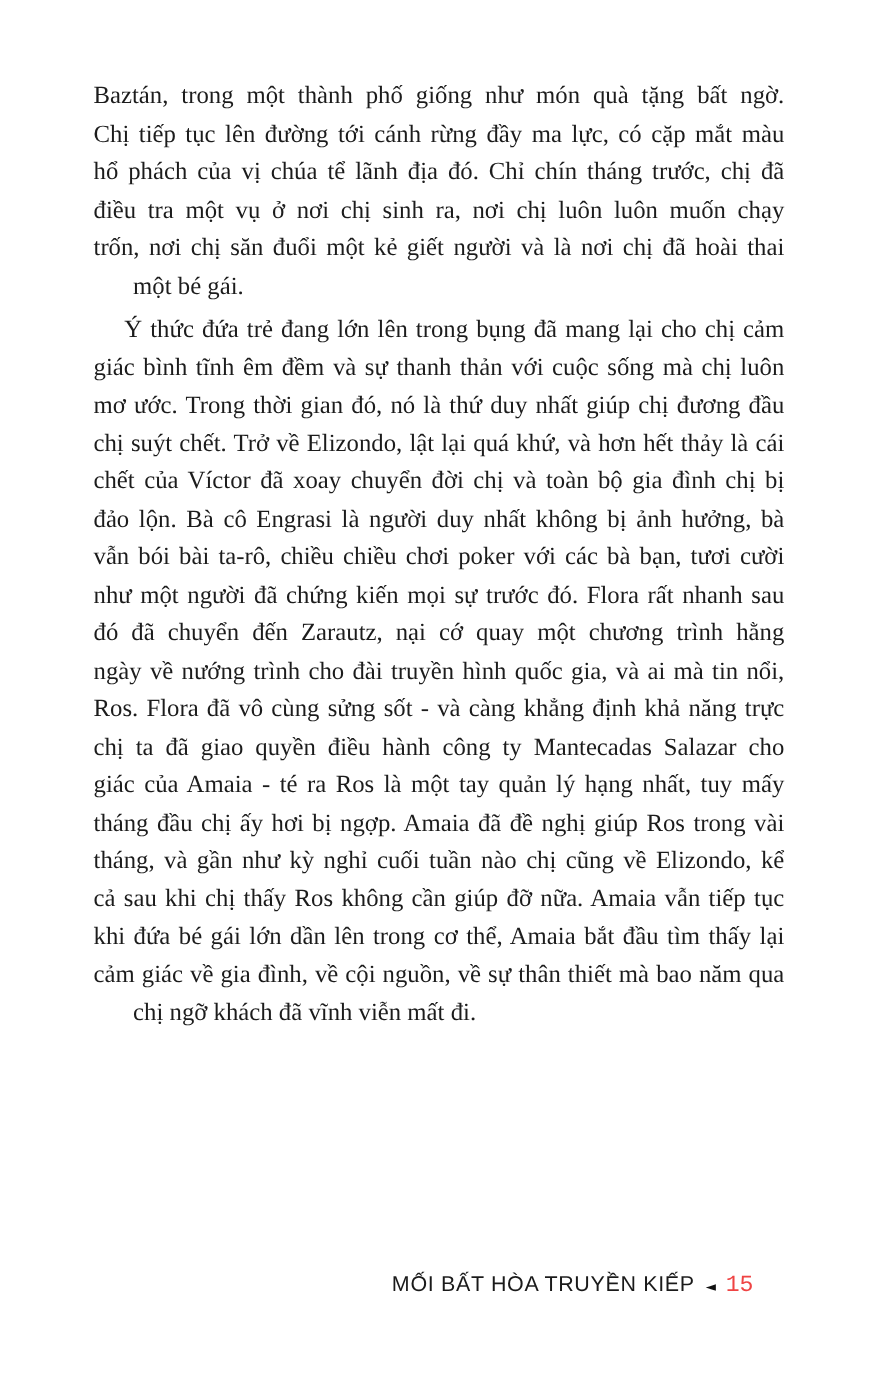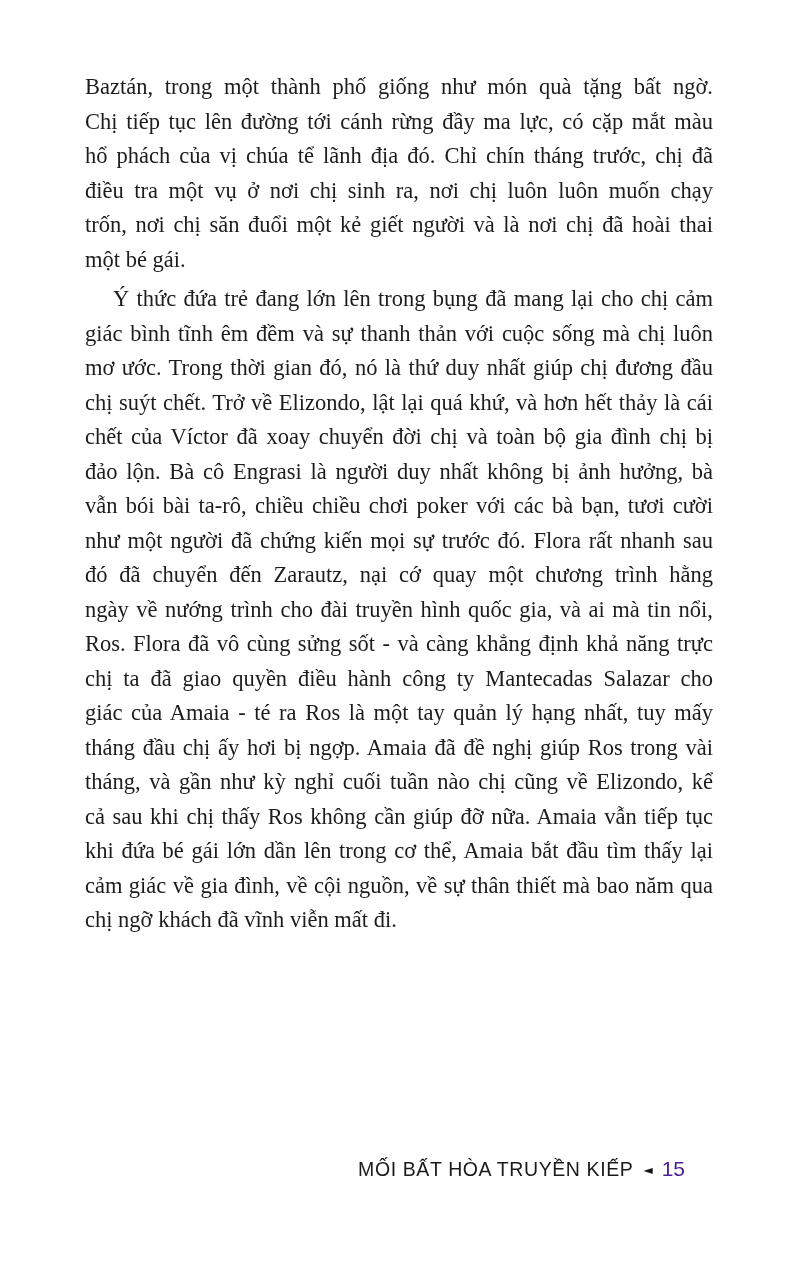--- a/index.html
+++ b/index.html
@@ -31,20 +31,21 @@
   .line {
     text-align: justify;
     text-align-last: justify;
     white-space: normal;
   }
   .line.indent {
     text-indent: 28px;
   }
   .line.endline {
     text-align-last: left;
+    margin-left: 36px;
   }
   .footer {
     position: absolute;
     top: 1157px;
     right: 87px;
     display: flex;
     align-items: baseline;
     color: #1a1a1a;
   }
   .running-title {
@@ -57,23 +58,23 @@
   .tri {
     font-family: "DejaVu Sans", sans-serif;
     font-size: 12px;
     margin: 0 9px 0 10px;
     color: #111111;
     align-self: center;
     line-height: 1;
     transform: translateY(1px);
   }
   .pagenum {
-    font-family: Liberation Sans, sans-serif;
+    font-family: Liberation Mono, monospace;
     font-size: 21px;
-    color: #4c1d95;
+    color: #ef4444;
   }
 </style>
 </head>
 <body>
 
 <div class="page">
 
   <div class="text-block">
       <div class="para">
         <div class="line">Baztán, trong một thành phố giống như món quà tặng bất ngờ.</div>

